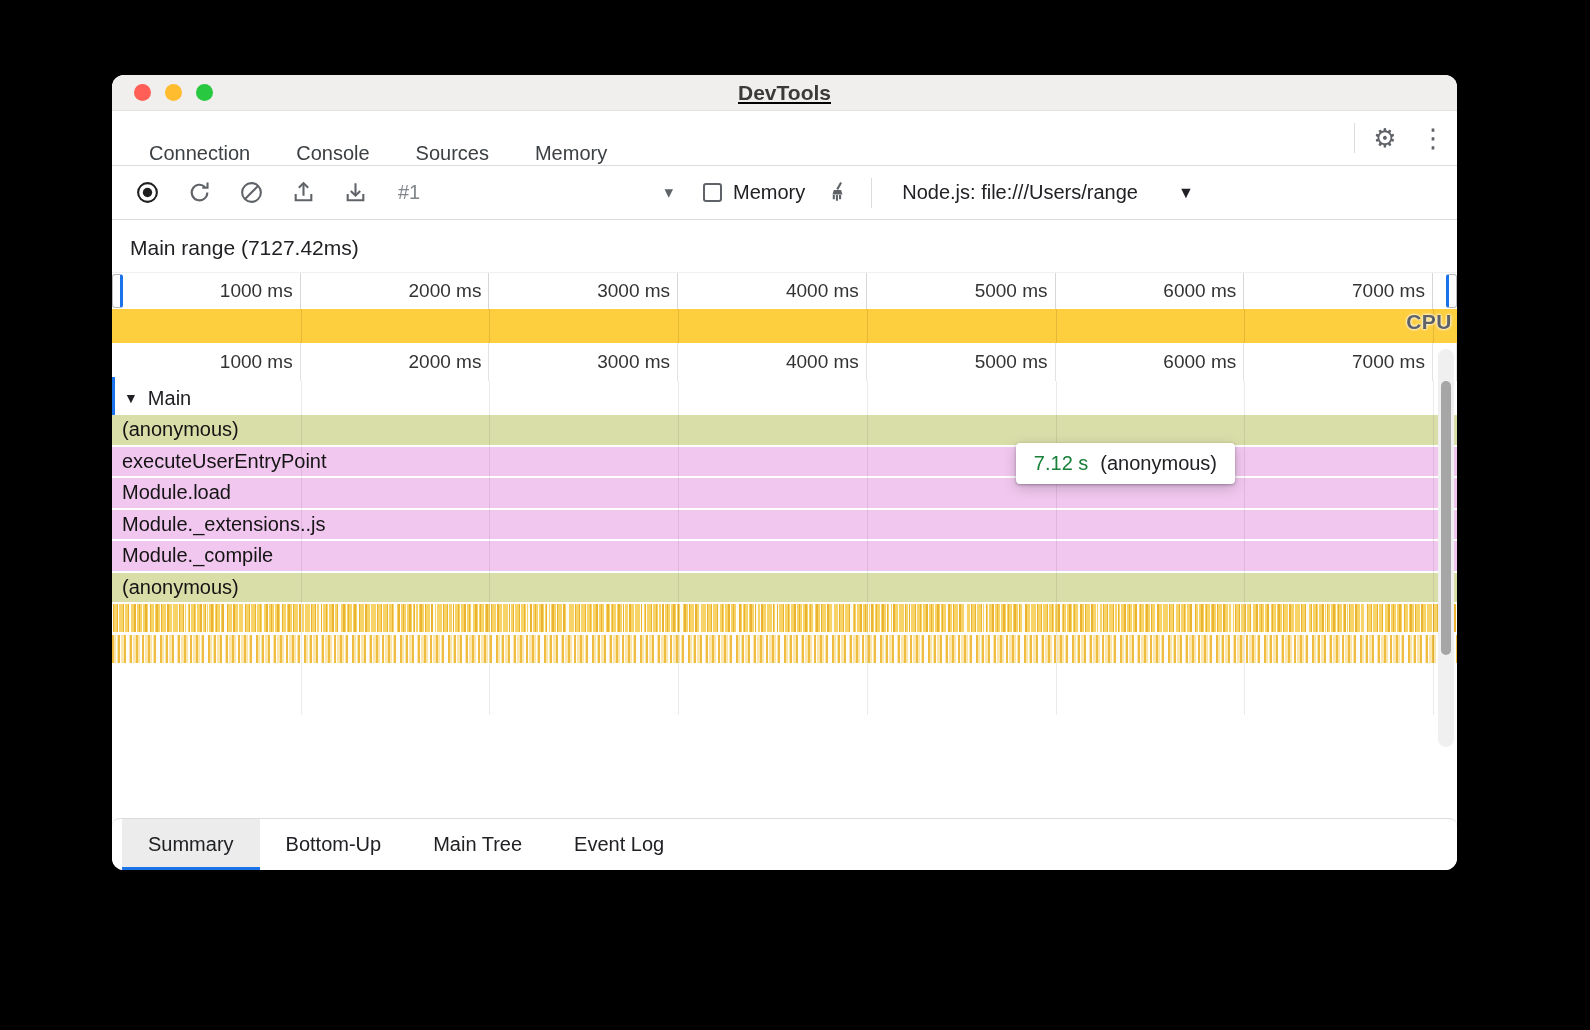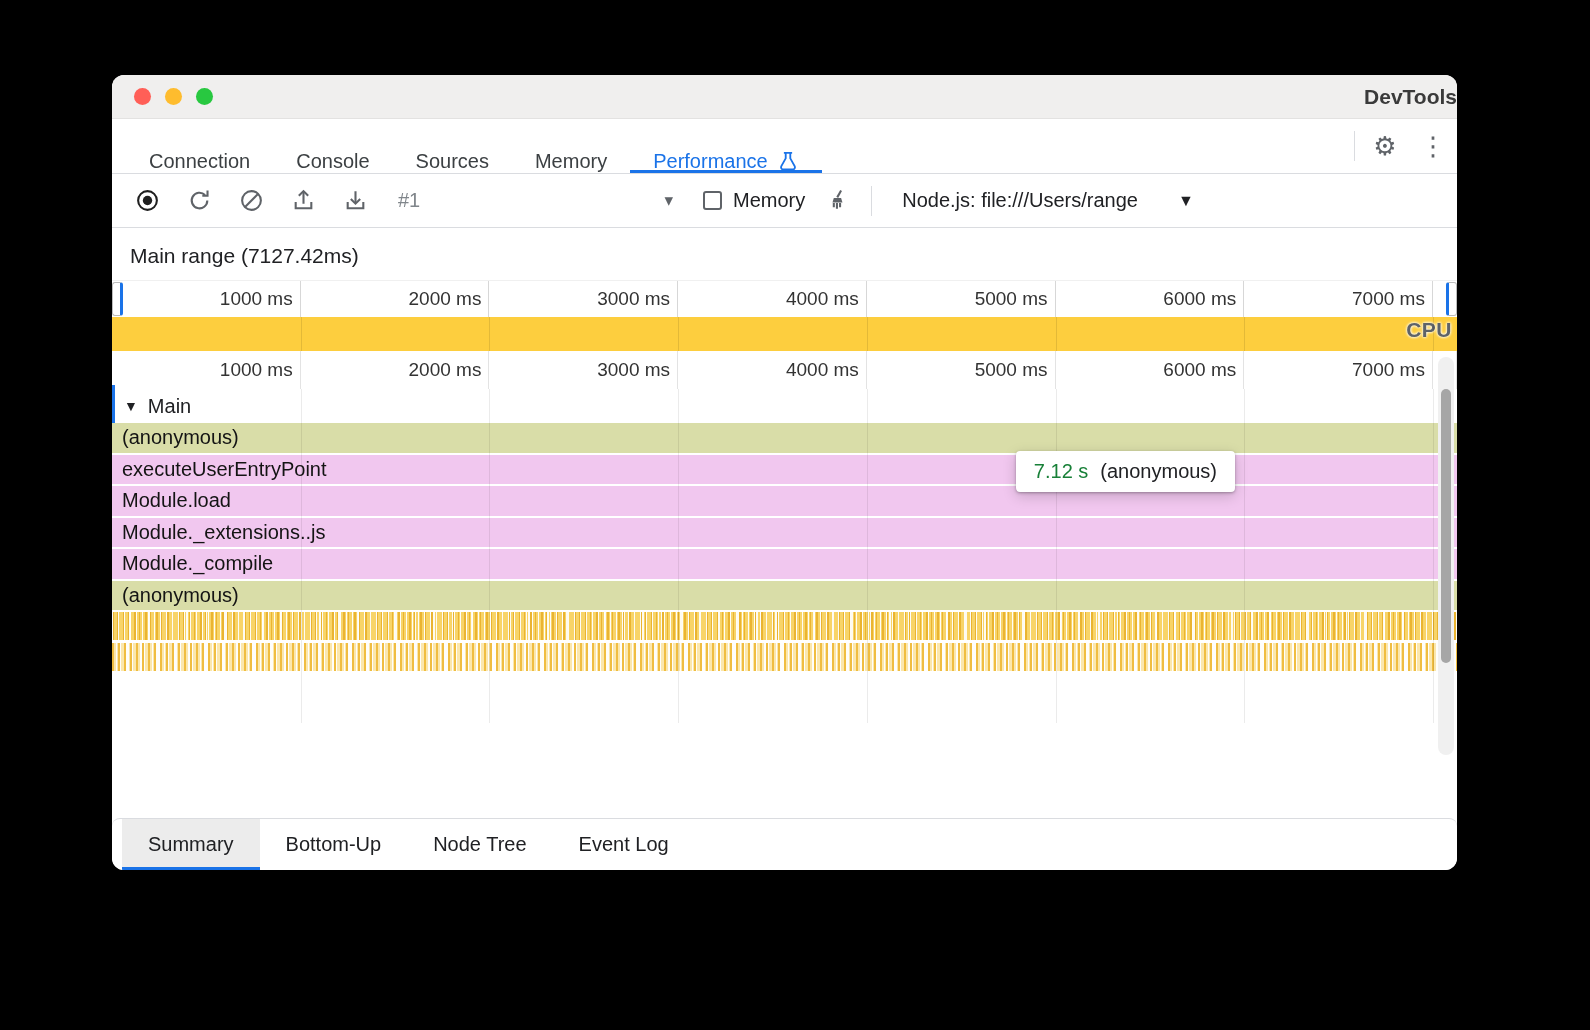--- a/index.html
+++ b/index.html
@@ -10,22 +10,22 @@
     --green:#188038;
   }
   *{box-sizing:border-box;margin:0;padding:0;}
   body{background:#000;font-family:"Liberation Sans",sans-serif;}
   .stage{position:relative;width:1590px;height:1030px;background:#000;overflow:hidden;}
   .window{position:absolute;left:112px;top:75px;width:1345px;height:795px;background:#fff;
     border-radius:12px;overflow:hidden;display:flex;flex-direction:column;
     box-shadow:0 18px 50px rgba(0,0,0,.6);}
 
   
-  .titlebar{height:44px;background:#f0efee;position:relative;display:flex;align-items:center;
-    justify-content:flex-end;border-bottom:1px solid #e3e2e1;flex:0 0 auto;}
+  .titlebar{height:36px;background:#f0efee;position:relative;display:flex;align-items:center;
+    justify-content:center;border-bottom:1px solid #e3e2e1;flex:0 0 auto;text-decoration:underline;}
   .traffic{position:absolute;left:22px;top:0;height:100%;display:flex;align-items:center;gap:14px;}
   .tl{width:17px;height:17px;border-radius:50%;display:inline-block;}
   .tl.red{background:#ff5f57;}
   .tl.yellow{background:#febc2e;}
   .tl.green{background:#28c840;}
   .title{font-size:21px;font-weight:700;color:#3a3a3a;}
 
   
   .tabbar{height:55px;background:#fff;border-bottom:1px solid #dadce0;display:flex;align-items:stretch;
     padding-left:14px;flex:0 0 auto;}
@@ -139,29 +139,20 @@
       </div>
       <div class="tab">
         <span>Console</span>
       </div>
       <div class="tab">
         <span>Sources</span>
       </div>
       <div class="tab">
         <span>Memory</span>
       </div>
-      <div class="tab active">
-        <span>Performance</span>
-        <span class="flask">
-          <svg viewBox="0 0 24 24" fill="none" stroke="currentColor" stroke-width="2" width="22" height="22">
-            <path d="M7.5 2h9"></path>
-            <path d="M9.5 2v6L4.6 16.8A2.3 2.3 0 0 0 6.7 20h10.6a2.3 2.3 0 0 0 2.1-3.2L14.5 8V2"></path>
-          </svg>
-        </span>
-      </div>
       <div class="tabbar-spacer"></div>
       <div class="tabbar-div"></div>
       <div class="tb-icon">⚙</div>
       <div class="tb-icon">⋮</div>
     </div>
 
     <div class="toolbar">
       <div class="icon-btn record">
         <svg viewBox="0 0 24 24">
           <circle cx="12" cy="12" r="9" fill="none" stroke="currentColor" stroke-width="2"></circle>
@@ -338,21 +329,21 @@
     </div>
 
     <div class="bottombar">
       <div class="btab active">
         <span>Summary</span>
       </div>
       <div class="btab">
         <span>Bottom-Up</span>
       </div>
       <div class="btab">
-        <span>Node Tree</span>
+        <span>Main Tree</span>
       </div>
       <div class="btab">
         <span>Event Log</span>
       </div>
     </div>
 
   </div>
 </div>
 
 </body></html>

